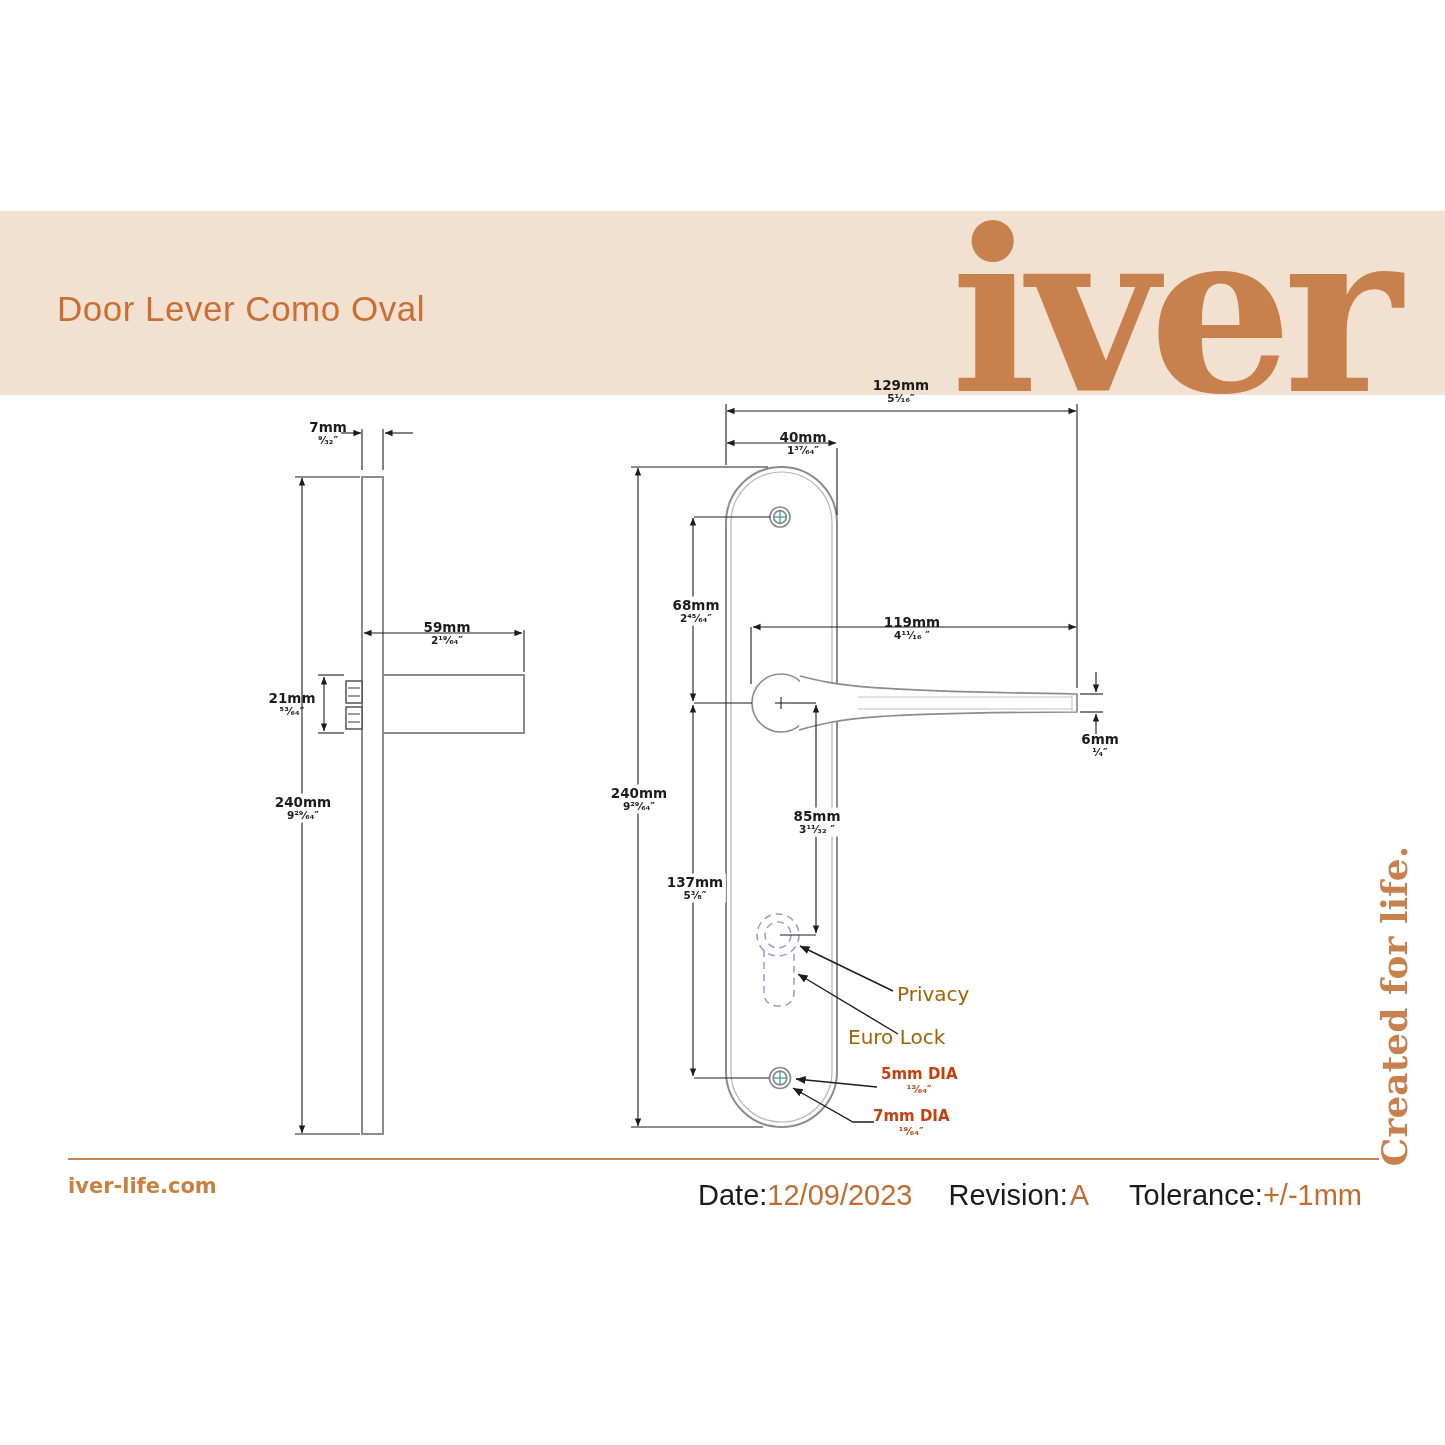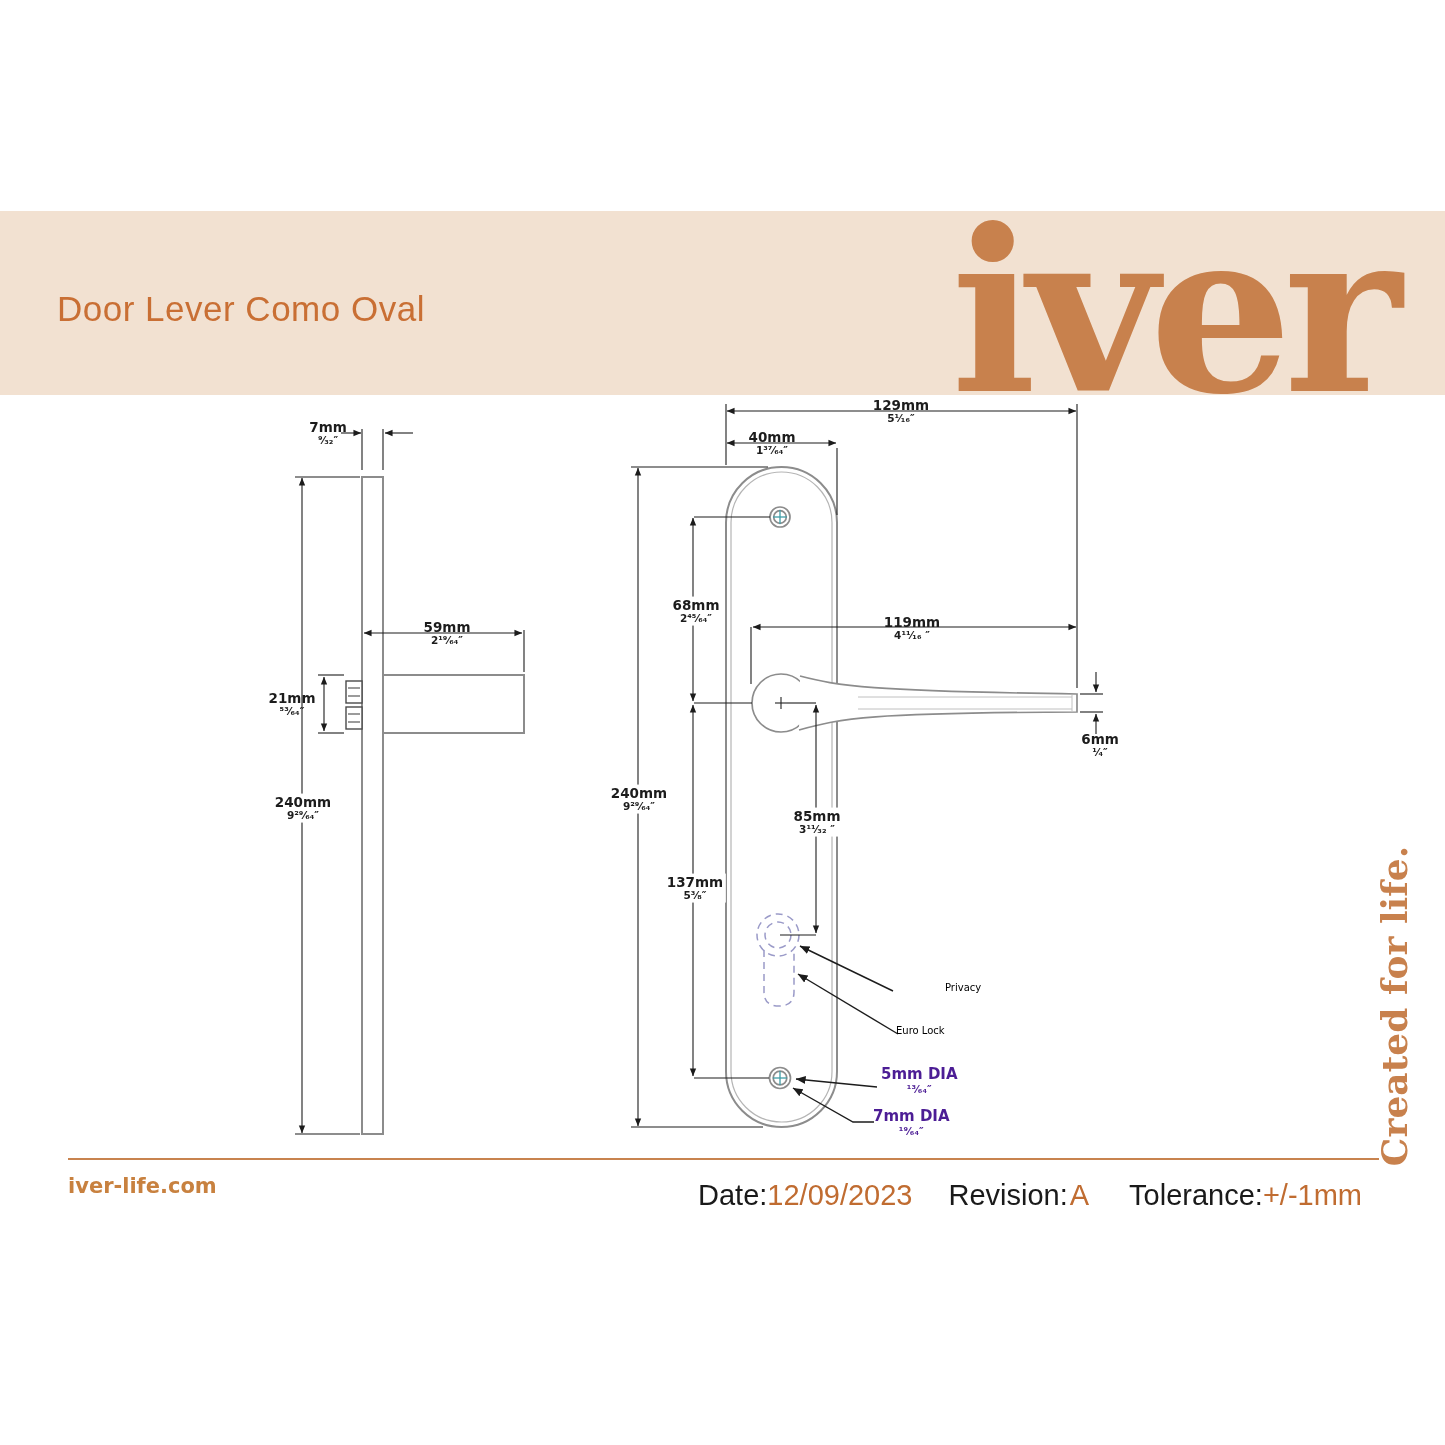--- a/index.html
+++ b/index.html
@@ -18,24 +18,24 @@
   #tagline{position:absolute;left:1394px;top:1006px;transform:translate(-50%,-50%) rotate(-90deg);
            font-family:"DejaVu Serif",serif;font-weight:bold;font-size:36px;color:#c8814d;
            white-space:nowrap;}
 
   
   .dim{position:absolute;transform:translate(-50%,-50%);text-align:center;line-height:1.12;
        color:#1c1c1c;white-space:nowrap;}
   .dim .mm{font-weight:bold;font-size:13.5px;}
   .dim .in{font-weight:bold;font-size:10.5px;}
   .dim.bg{background:#fff;padding:1px 3px;}
-  .anno{position:absolute;text-align:center;line-height:1.15;color:#4c1d95;white-space:nowrap;}
+  .anno{position:absolute;text-align:center;line-height:1.15;color:#c2410c;white-space:nowrap;}
   .anno .mm{font-weight:bold;font-size:15px;}
   .anno .in{font-weight:bold;font-size:10.5px;}
-  .callout{position:absolute;font-size:10px;color:#000000;white-space:nowrap;margin-left:48px;}
+  .callout{position:absolute;font-size:20px;color:#a16207;white-space:nowrap;}
 
   
   svg{position:absolute;left:0;top:0;}
   .part{fill:#fff;stroke:#8c8c8c;stroke-width:2;}
   .part2{fill:#fff;stroke:#8c8c8c;stroke-width:1.7;}
   .part-inner{fill:none;stroke:#b5b5b5;stroke-width:1.2;}
   .clip{fill:#fff;stroke:#4a4a4a;stroke-width:1.4;}
   .clipline{stroke:#4a4a4a;stroke-width:1.1;}
   .lightl{stroke:#c0c0c0;stroke-width:1;}
   .dl{stroke:#1c1c1c;stroke-width:1.1;fill:none;}
@@ -181,25 +181,25 @@
   </div>
   <div class="dim" style="left:292px;top:704px">
     <div class="mm">21mm</div>
       <div class="in">⁵³⁄₆₄″</div>
   </div>
   <div class="dim bg" style="left:303px;top:808px">
     <div class="mm">240mm</div>
       <div class="in">9²⁹⁄₆₄″</div>
   </div>
 
-  <div class="dim" style="left:901px;top:411px">
+  <div class="dim" style="left:901px;top:391px">
     <div class="mm">129mm</div>
       <div class="in">5¹⁄₁₆″</div>
   </div>
-  <div class="dim" style="left:772px;top:443px">
+  <div class="dim" style="left:803px;top:443px">
     <div class="mm">40mm</div>
       <div class="in">1³⁷⁄₆₄″</div>
   </div>
   <div class="dim bg" style="left:639px;top:799px">
     <div class="mm">240mm</div>
       <div class="in">9²⁹⁄₆₄″</div>
   </div>
   <div class="dim bg" style="left:696px;top:611px">
     <div class="mm">68mm</div>
       <div class="in">2⁴⁵⁄₆₄″</div>

